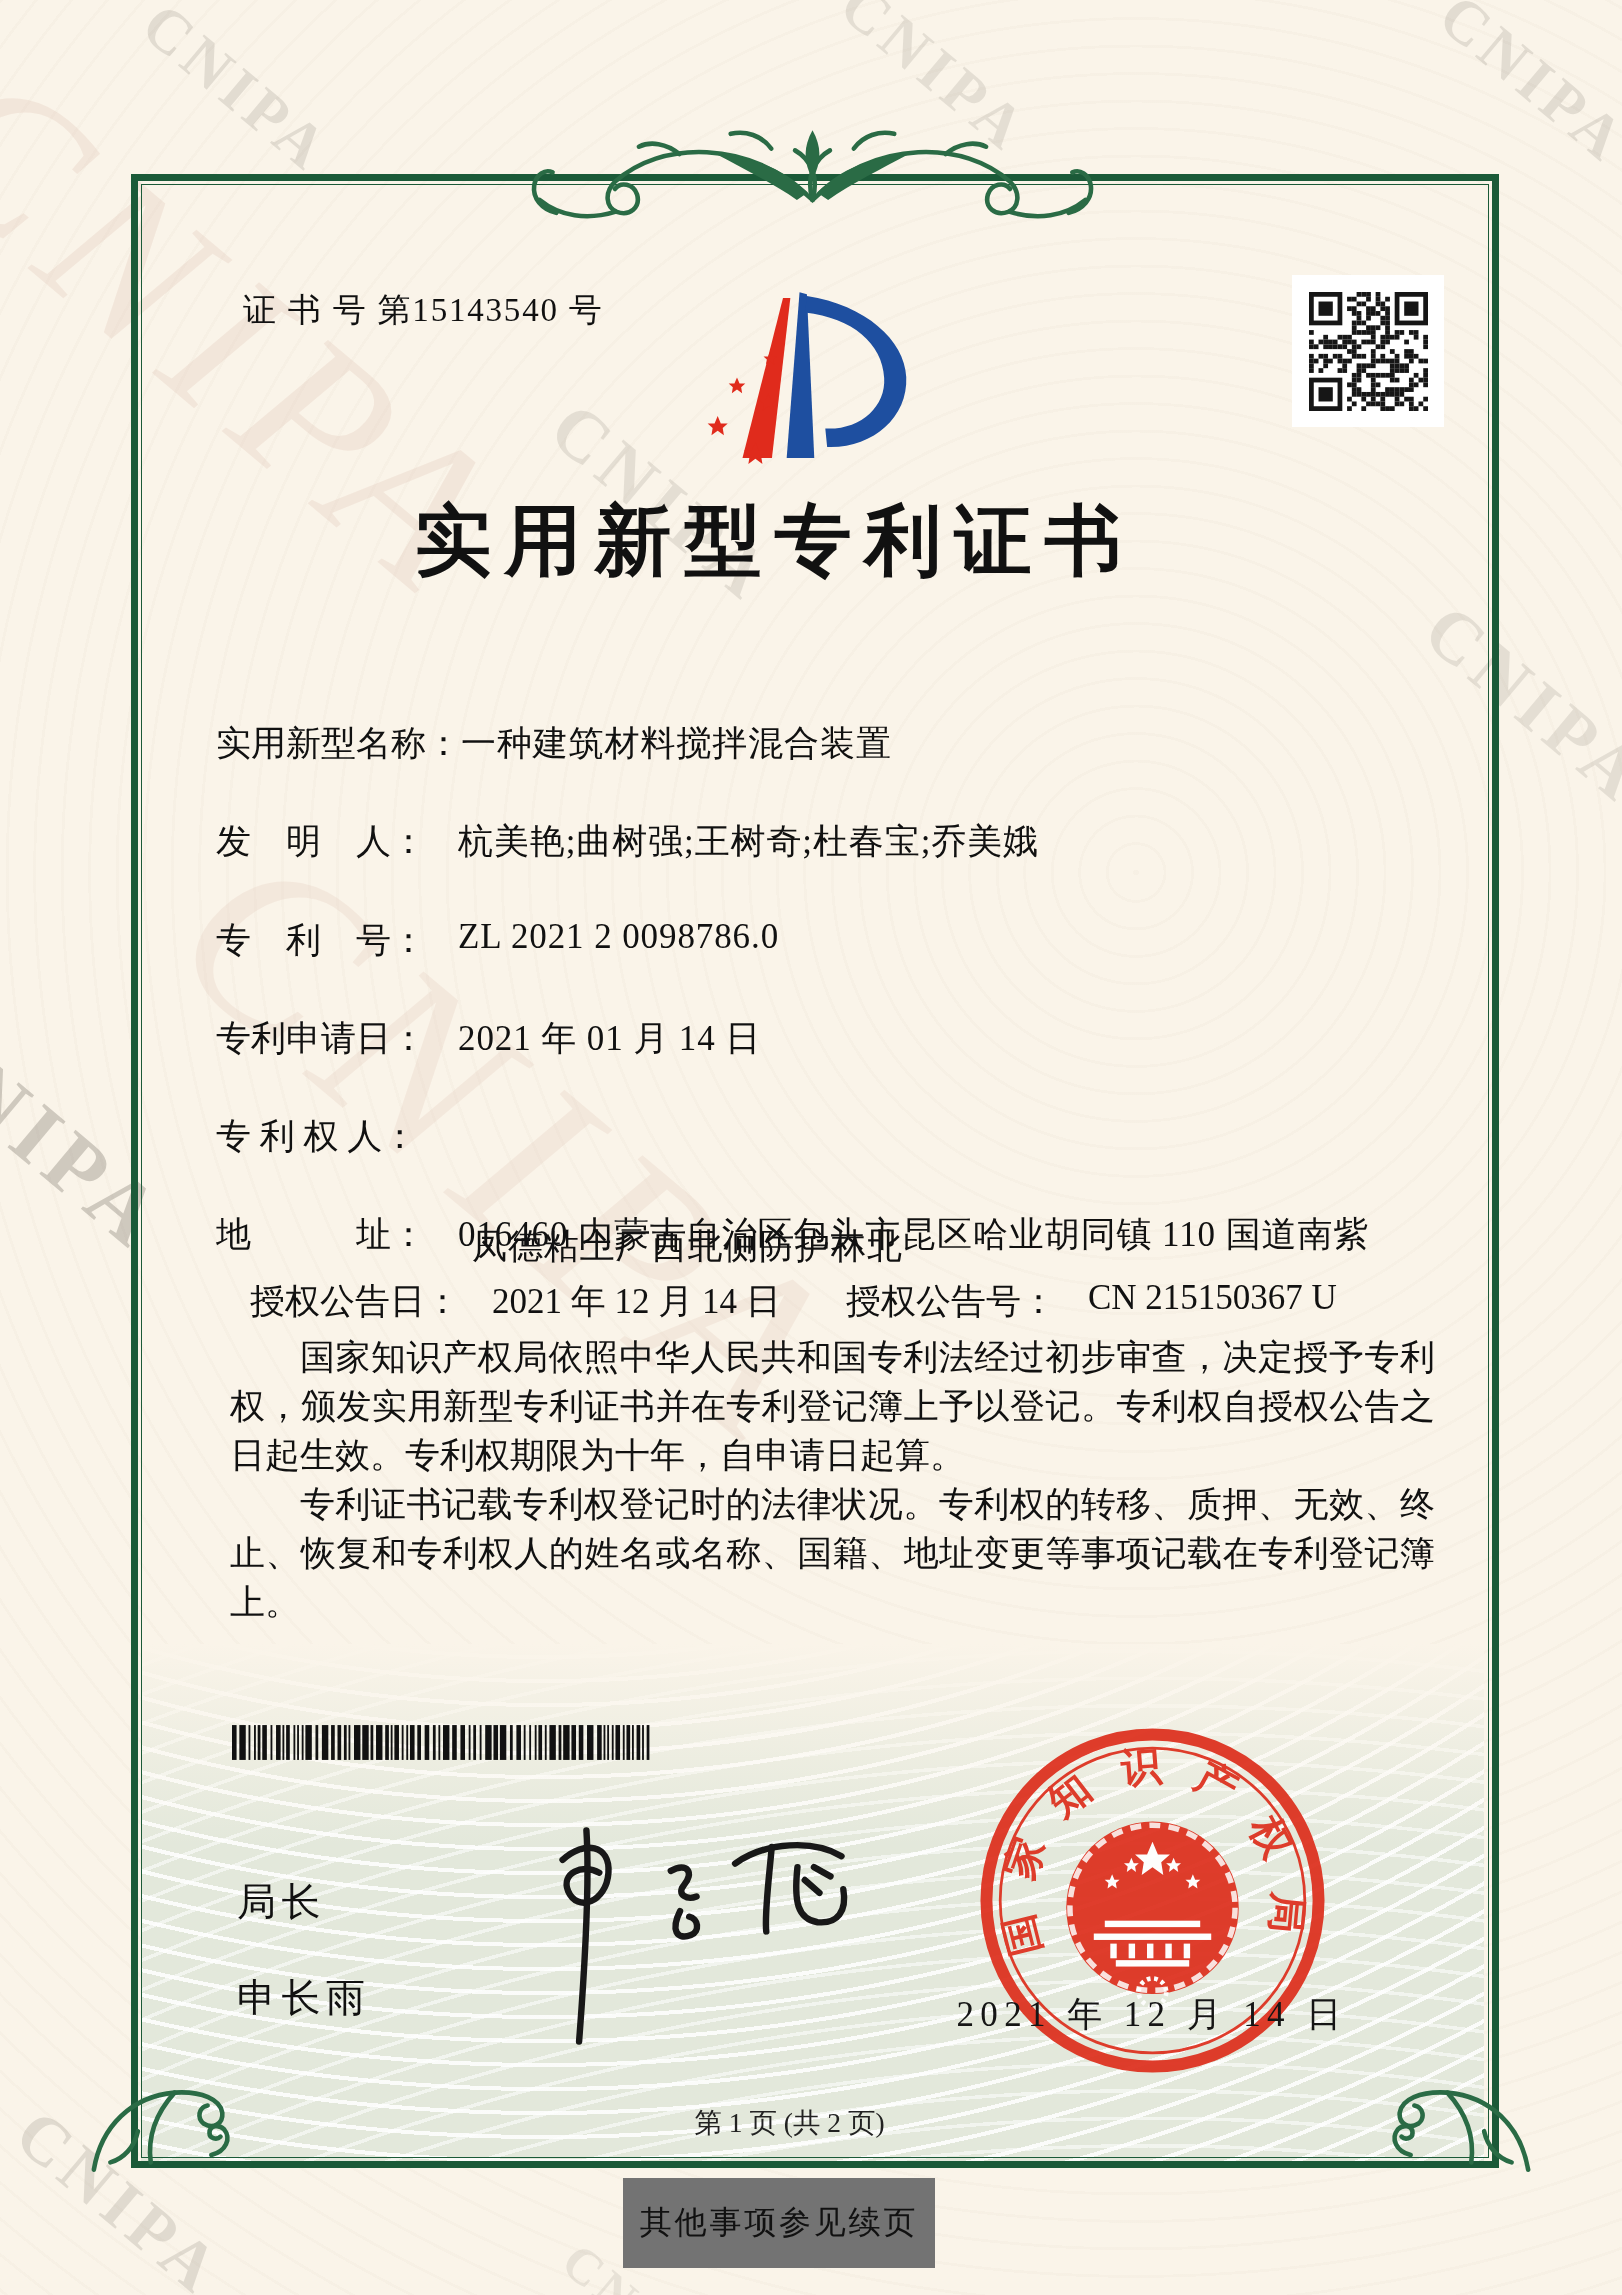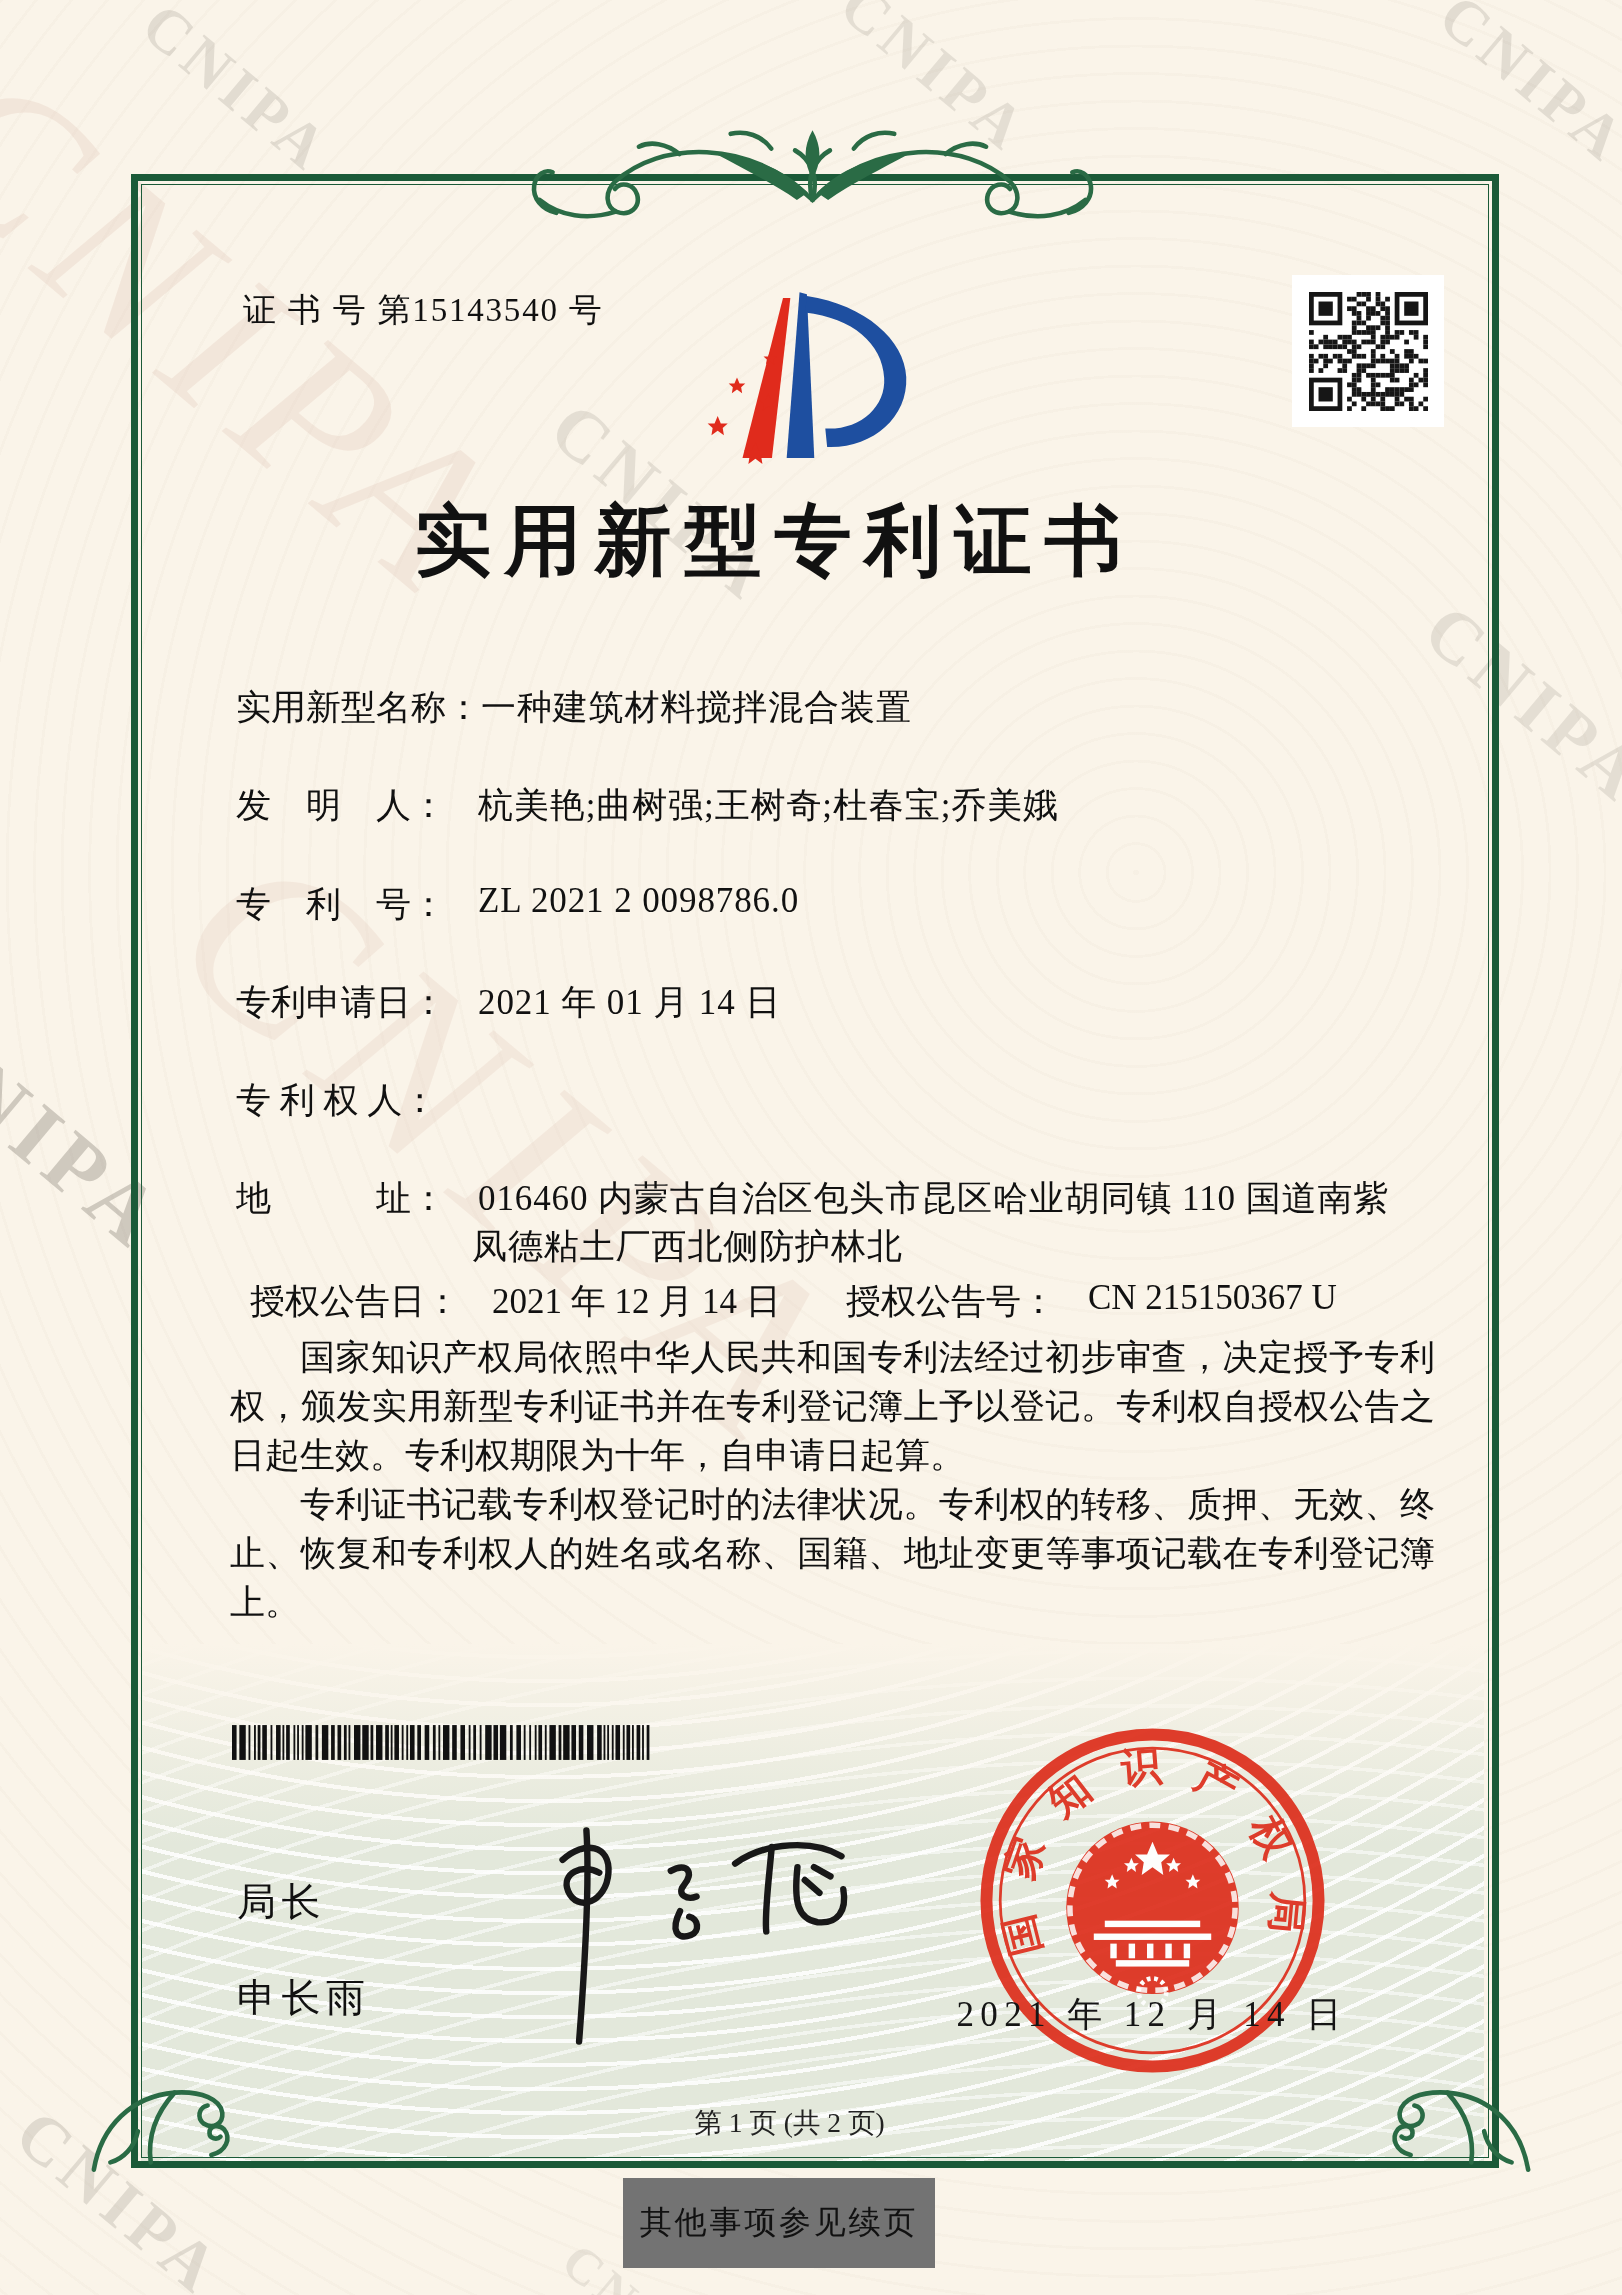--- a/index.html
+++ b/index.html
@@ -20,21 +20,21 @@
   .waveband{position:absolute;left:141px;top:1644px;width:1343px;height:519px;z-index:1;
     background-color:#e3e8db;
     background-image:
       repeating-radial-gradient(2204px circle at 30% -1377px, rgba(255,255,255,0) 0 20px, rgba(255,255,255,.85) 20px 24px),
       repeating-radial-gradient(2388px circle at 75% 2755px, rgba(255,255,255,0) 0 24px, rgba(255,255,255,.55) 24px 27.5px);}
   .waveband::before{content:"";position:absolute;left:0;top:0;right:0;height:202px;
     background:linear-gradient(#faf4e9,rgba(250,244,233,0));}
   .txt{position:absolute;z-index:3;}
   .certno{left:211px;top:288px;font-size:33px;letter-spacing:1.8px;margin-left:32px;}
   .title{left:0;width:1549px;top:490px;text-align:center;font-size:77px;font-weight:bold;letter-spacing:13px;}
-  .row{left:236px;width:1221px;display:flex;font-size:35px;}
+  .row{left:216px;width:1221px;display:flex;font-size:35px;margin-top:36px;}
   .row .lab{flex:0 0 242px;white-space:nowrap;}
   .row .val{white-space:nowrap;letter-spacing:0.9px;}
   .addr2{left:472px;font-size:35px;letter-spacing:0.9px;}
   .pair{display:flex;font-size:35px;margin-left:20px;}
   .paras{left:230px;width:1205px;font-size:35px;line-height:49px;text-align:justify;}
   .paras p{margin:0;text-indent:70px;}
   .dirlab{left:237px;font-size:39px;letter-spacing:5.5px;}
   .pagefoot{left:87px;width:1405px;top:2105px;text-align:center;font-size:27.5px;color:#222;}
   .note{left:623px;top:2178px;width:312px;height:90px;background:#737373;z-index:3;
         display:flex;align-items:center;justify-content:center;font-size:32px;letter-spacing:2.8px;}

